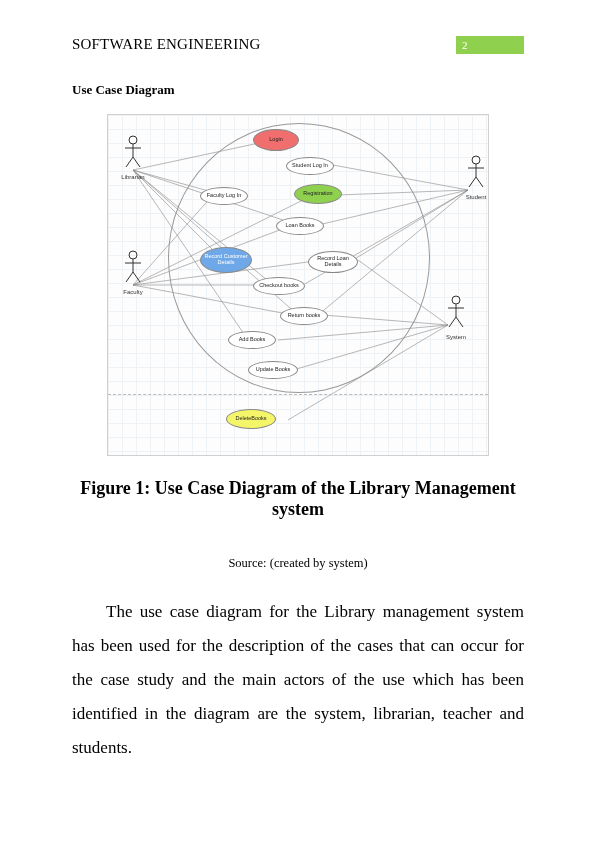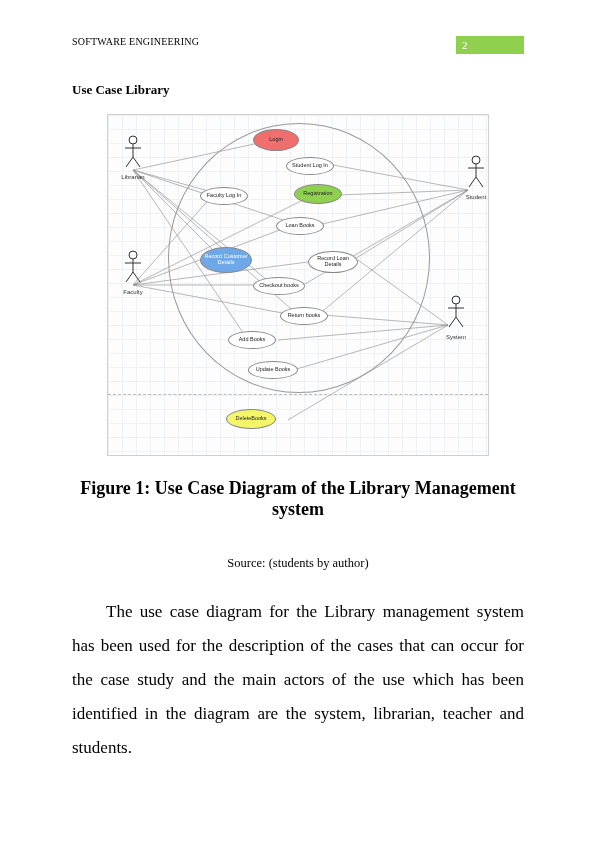--- a/index.html
+++ b/index.html
@@ -16,21 +16,21 @@
     box-sizing: border-box;
     padding: 36px 72px 60px 72px;
   }
   .header-row {
     display: flex;
     align-items: flex-start;
     justify-content: space-between;
     margin-bottom: 28px;
   }
   .doc-title {
-    font-size: 10px;
+    font-size: 15px;
     letter-spacing: 0.2px;
   }
   .page-badge {
     background: #8fd14f;
     color: #fff;
     font-size: 11px;
     text-align: center;
     min-width: 68px;
     line-height: 18px;
     height: 18px;
@@ -126,21 +126,21 @@
 </head>
 <body>
 
 <div class="page">
 
   <div class="header-row">
     <div class="doc-title">SOFTWARE ENGINEERING</div>
     <div class="page-badge">2</div>
   </div>
 
-  <div class="section-title">Use Case Library</div>
+  <div class="section-title">Use Case Diagram</div>
 
   <div class="diagram-wrap">
 
     <svg viewBox="0 0 380 340" preserveAspectRatio="none">
       <g stroke="#888" stroke-width="0.6" fill="none">
 
         <line x1="25" y1="55" x2="165" y2="25"></line>
         <line x1="25" y1="55" x2="115" y2="80"></line>
         <line x1="25" y1="55" x2="115" y2="145"></line>
         <line x1="25" y1="55" x2="190" y2="110"></line>
@@ -227,17 +227,17 @@
     <div class="uc" style="left:200px; top:136px; width:50px; height:22px;">Record Loan Details</div>
     <div class="uc" style="left:145px; top:162px; width:52px; height:18px;">Checkout books</div>
     <div class="uc" style="left:172px; top:192px; width:48px; height:18px;">Return books</div>
     <div class="uc" style="left:120px; top:216px; width:48px; height:18px;">Add Books</div>
     <div class="uc" style="left:140px; top:246px; width:50px; height:18px;">Update Books</div>
     <div class="uc yellow" style="left:118px; top:294px; width:50px; height:20px;">DeleteBooks</div>
 
   </div>
 
   <div class="fig-caption">Figure 1: Use Case Diagram of the Library Management system</div>
-  <div class="fig-source">Source: (students by author)</div>
+  <div class="fig-source">Source: (created by system)</div>
 
   <p class="body-para">The use case diagram for the Library management system has been used for the description of the cases that can occur for the case study and the main actors of the use which has been identified in the diagram are the system, librarian, teacher and students.</p>
 
 </div>
 
 </body></html>

